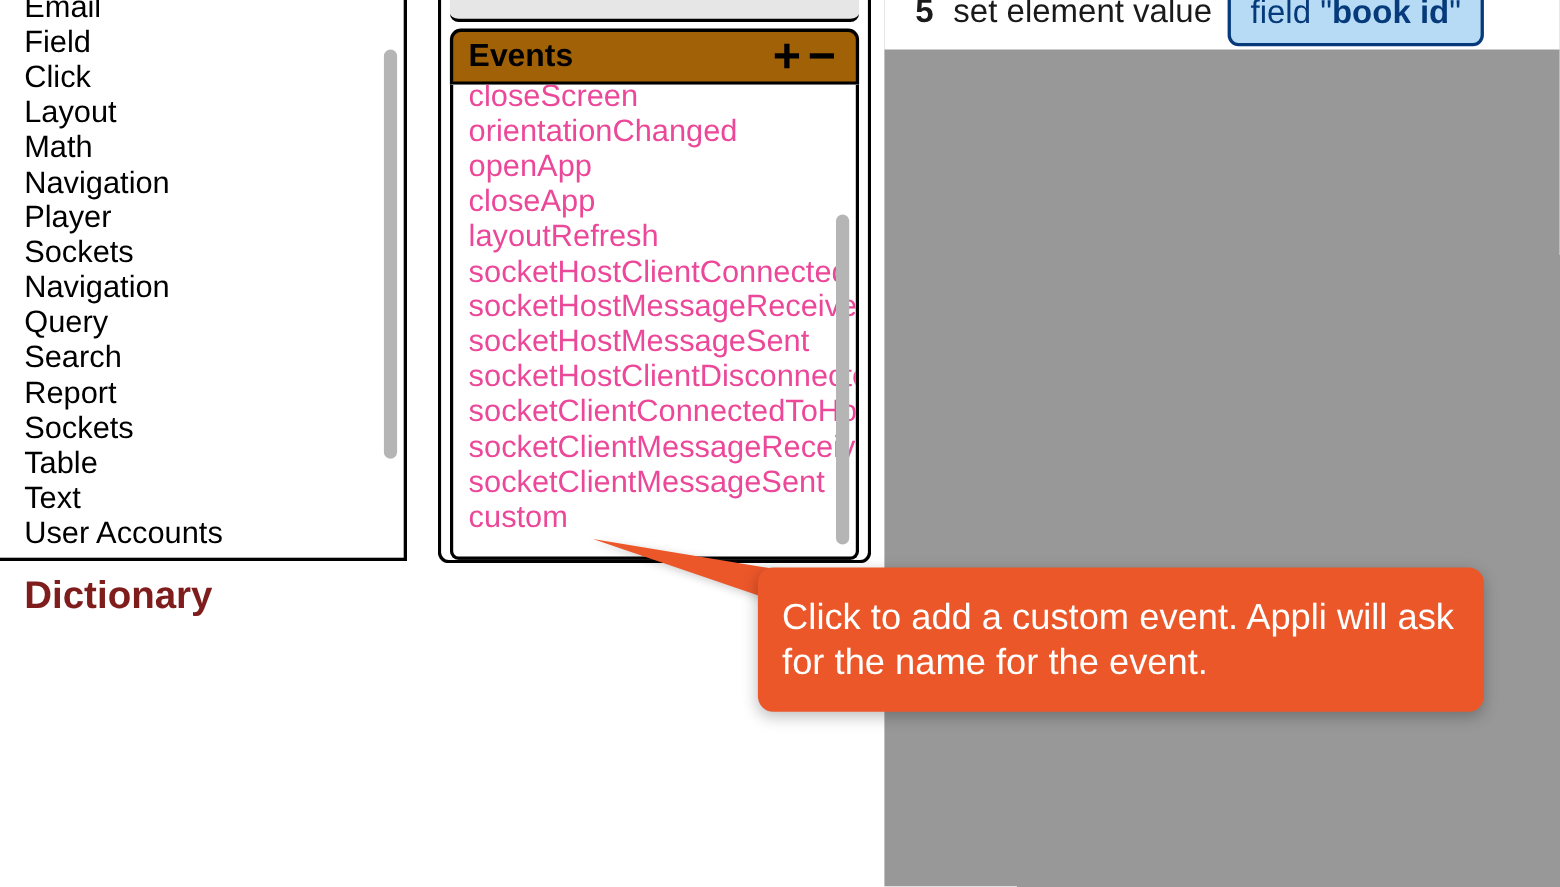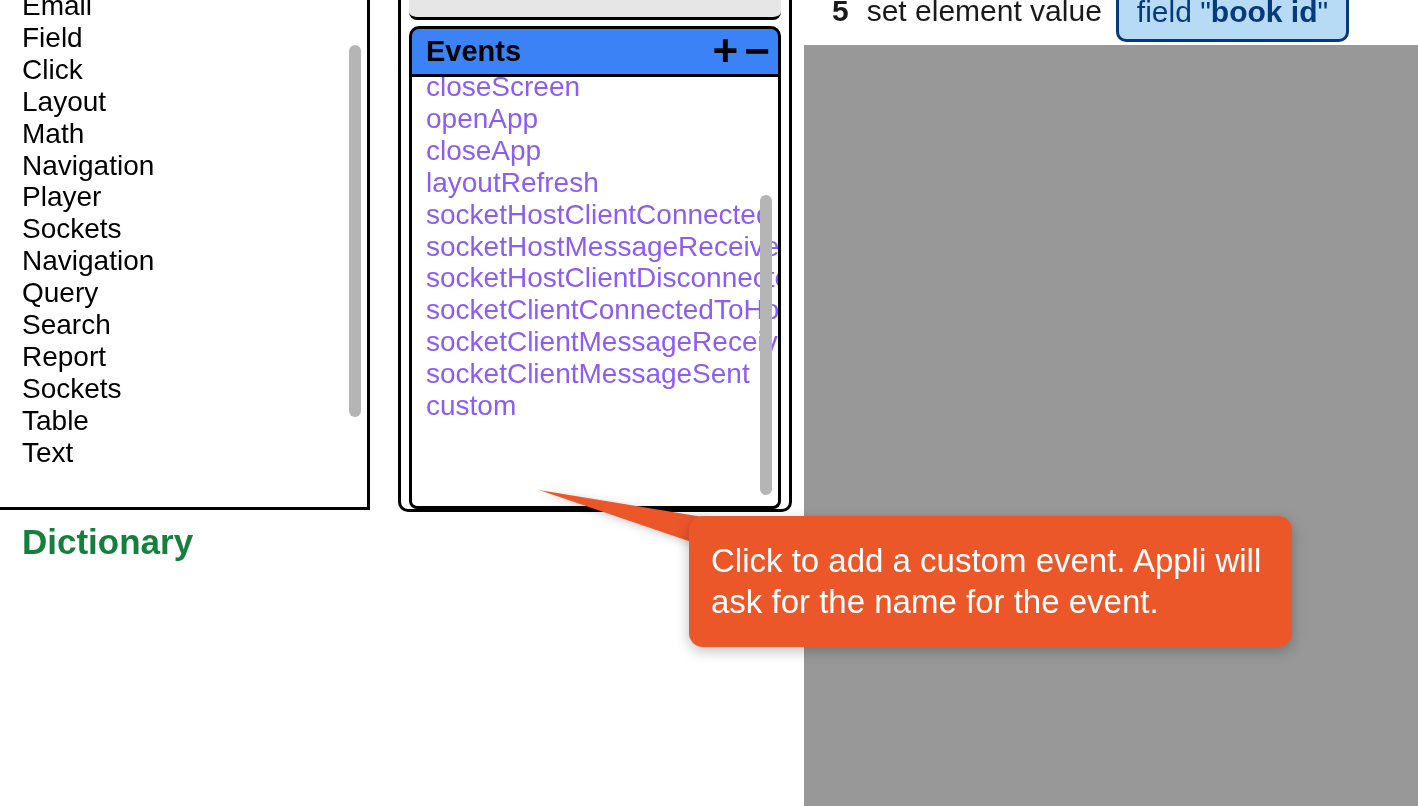--- a/index.html
+++ b/index.html
@@ -54,21 +54,21 @@
   }
   .cat-item { white-space: nowrap; cursor: default; }
 
   
   .dictionary-heading {
     position: absolute;
     left: 22px;
     top: 522px;
     font-size: 35px;
     font-weight: 700;
-    color: #15803d;
+    color: #7f1d1d;
   }
 
   
   .events-panel {
     position: absolute;
     left: 398px;
     top: -13px;
     width: 394px;
     height: 525px;
     box-sizing: border-box;
@@ -83,25 +83,25 @@
     background: #e6e6e6;
     border-bottom: 3px solid #000;
     margin: 0 8px 6px 8px;
     border-radius: 0 0 8px 8px;
   }
 
   .events-header {
     display: flex;
     align-items: center;
     justify-content: space-between;
-    background: #3b82f6;
+    background: #a16207;
     border: 3px solid #000;
     border-radius: 10px 10px 0 0;
     margin: 0 8px;
-    padding: 6px 8px 6px 14px;
+    padding: 6px 18px 6px 14px;
     box-sizing: border-box;
   }
   .events-header .title {
     font-size: 29px;
     font-weight: 700;
     color: #000;
   }
   .events-header .icons {
     display: flex;
     align-items: center;
@@ -128,21 +128,21 @@
     box-sizing: border-box;
     overflow: hidden;
   }
   .events-list {
     position: absolute;
     left: 14px;
     top: -6px;
     right: 30px;
     font-size: 28px;
     line-height: 1.14;
-    color: #8b5cf6;
+    color: #ec4899;
   }
   .event-item { white-space: nowrap; cursor: default; }
   .events-body .scrollbar {
     position: absolute;
     right: 6px;
     top: 118px;
     width: 12px;
     height: 300px;
     background: #b5b5b5;
     border-radius: 6px;
@@ -199,21 +199,21 @@
     white-space: nowrap;
   }
   .field-pill .fieldword { font-weight: 400; }
   .field-pill .bold { font-weight: 800; }
 
   
   .callout {
     position: absolute;
     left: 689px;
     top: 516px;
-    width: 603px;
+    width: 660px;
     background: #ec572a;
     color: #ffffff;
     border-radius: 14px;
     padding: 24px 22px;
     font-size: 33px;
     line-height: 1.25;
     box-shadow: 0 4px 14px rgba(0,0,0,0.25);
     box-sizing: border-box;
   }
   .callout-arrow {
@@ -257,43 +257,46 @@
         <div class="cat-item">Navigation</div>
         <div class="cat-item">Player</div>
         <div class="cat-item">Sockets</div>
         <div class="cat-item">Navigation</div>
         <div class="cat-item">Query</div>
         <div class="cat-item">Search</div>
         <div class="cat-item">Report</div>
         <div class="cat-item">Sockets</div>
         <div class="cat-item">Table</div>
         <div class="cat-item">Text</div>
+        <div class="cat-item">User Accounts</div>
       </div>
     <div class="scrollbar"></div>
   </div>
 
   <div class="dictionary-heading">Dictionary</div>
 
   <div class="events-panel">
     <div class="events-spacer"></div>
     <div class="events-header">
       <span class="title">Events</span>
       <span class="icons">
         <span class="plus-icon">+</span>
         <span class="minus-icon">−</span>
       </span>
     </div>
     <div class="events-body">
       <div class="events-list" id="events-list">
           <div class="event-item">closeScreen</div>
+          <div class="event-item">orientationChanged</div>
           <div class="event-item">openApp</div>
           <div class="event-item">closeApp</div>
           <div class="event-item">layoutRefresh</div>
           <div class="event-item">socketHostClientConnected</div>
           <div class="event-item">socketHostMessageReceived</div>
+          <div class="event-item">socketHostMessageSent</div>
           <div class="event-item">socketHostClientDisconnected</div>
           <div class="event-item">socketClientConnectedToHost</div>
           <div class="event-item">socketClientMessageReceived</div>
           <div class="event-item">socketClientMessageSent</div>
           <div class="event-item">custom</div>
         </div>
       <div class="scrollbar"></div>
     </div>
   </div>
 

